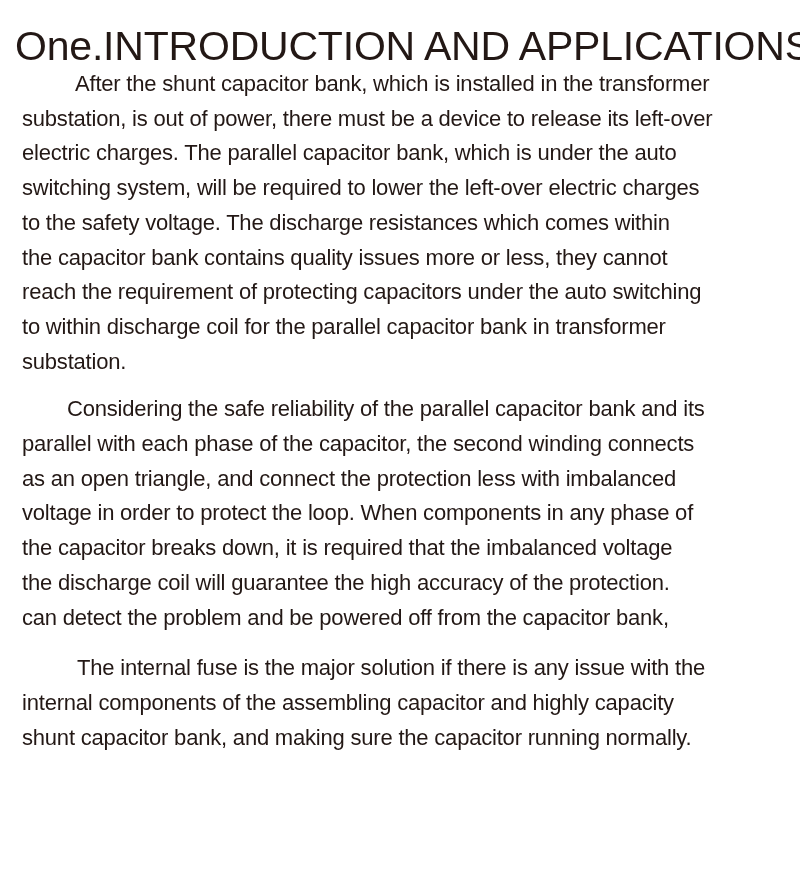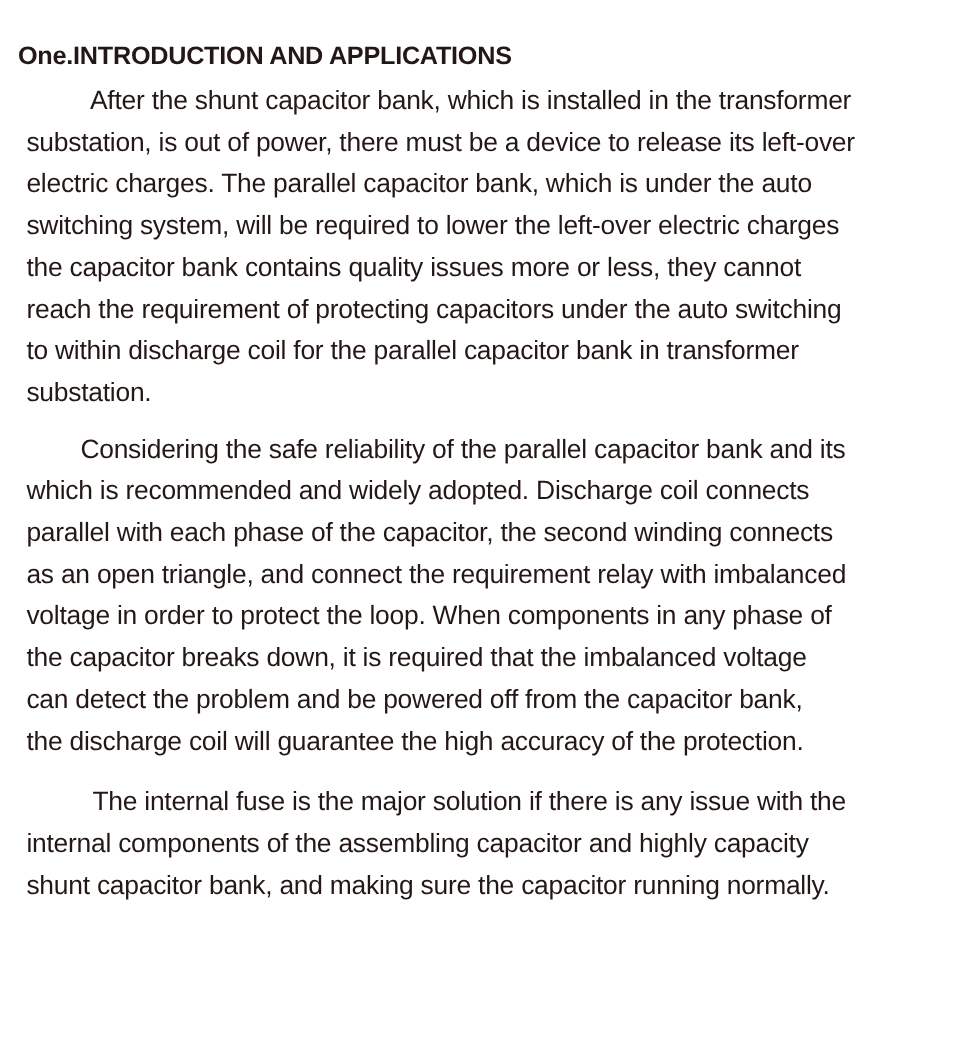--- a/index.html
+++ b/index.html
@@ -12,22 +12,22 @@
   }
   .page {
     position: relative;
     width: 800px;
     height: 883px;
     background: #ffffff;
     color: #231815;
   }
   .heading {
     margin: 28px 0 0 15px;
-    font-size: 21px;
-    font-weight: 700;
+    font-size: 41px;
+    font-weight: 400;
     letter-spacing: -0.2px;
     line-height: 37px;
     white-space: nowrap;
     color: #231815;
   }
   .para {
     margin: 13px 8px 0 22px;
     font-size: 22px;
     line-height: 34.7px;
     letter-spacing: -0.2px;
@@ -45,35 +45,35 @@
 
 <div class="page">
 
   <h1 class="heading">One.INTRODUCTION AND APPLICATIONS</h1>
 
   <div class="para p1">
     <div class="line first">After the shunt capacitor bank, which is installed in the transformer</div>
     <div class="line">substation, is out of power, there must be a device to release its left-over</div>
     <div class="line">electric charges. The parallel capacitor bank, which is under the auto</div>
     <div class="line">switching system, will be required to lower the left-over electric charges</div>
+    <div class="line">to the safety voltage. The discharge resistances which comes within</div>
     <div class="line">the capacitor bank contains quality issues more or less, they cannot</div>
     <div class="line">reach the requirement of protecting capacitors under the auto switching</div>
     <div class="line">to within discharge coil for the parallel capacitor bank in transformer</div>
     <div class="line">substation.</div>
   </div>
 
   <div class="para p2">
     <div class="line first">Considering the safe reliability of the parallel capacitor bank and its</div>
-    <div class="line">which is recommended and widely adopted. Discharge coil connects</div>
     <div class="line">parallel with each phase of the capacitor, the second winding connects</div>
-    <div class="line">as an open triangle, and connect the requirement relay with imbalanced</div>
+    <div class="line">as an open triangle, and connect the protection less with imbalanced</div>
     <div class="line">voltage in order to protect the loop. When components in any phase of</div>
     <div class="line">the capacitor breaks down, it is required that the imbalanced voltage</div>
+    <div class="line">the discharge coil will guarantee the high accuracy of the protection.</div>
     <div class="line">can detect the problem and be powered off from the capacitor bank,</div>
-    <div class="line">the discharge coil will guarantee the high accuracy of the protection.</div>
   </div>
 
   <div class="para p3">
     <div class="line first">The internal fuse is the major solution if there is any issue with the</div>
     <div class="line">internal components of the assembling capacitor and highly capacity</div>
     <div class="line">shunt capacitor bank, and making sure the capacitor running normally.</div>
   </div>
 
 </div>
 

